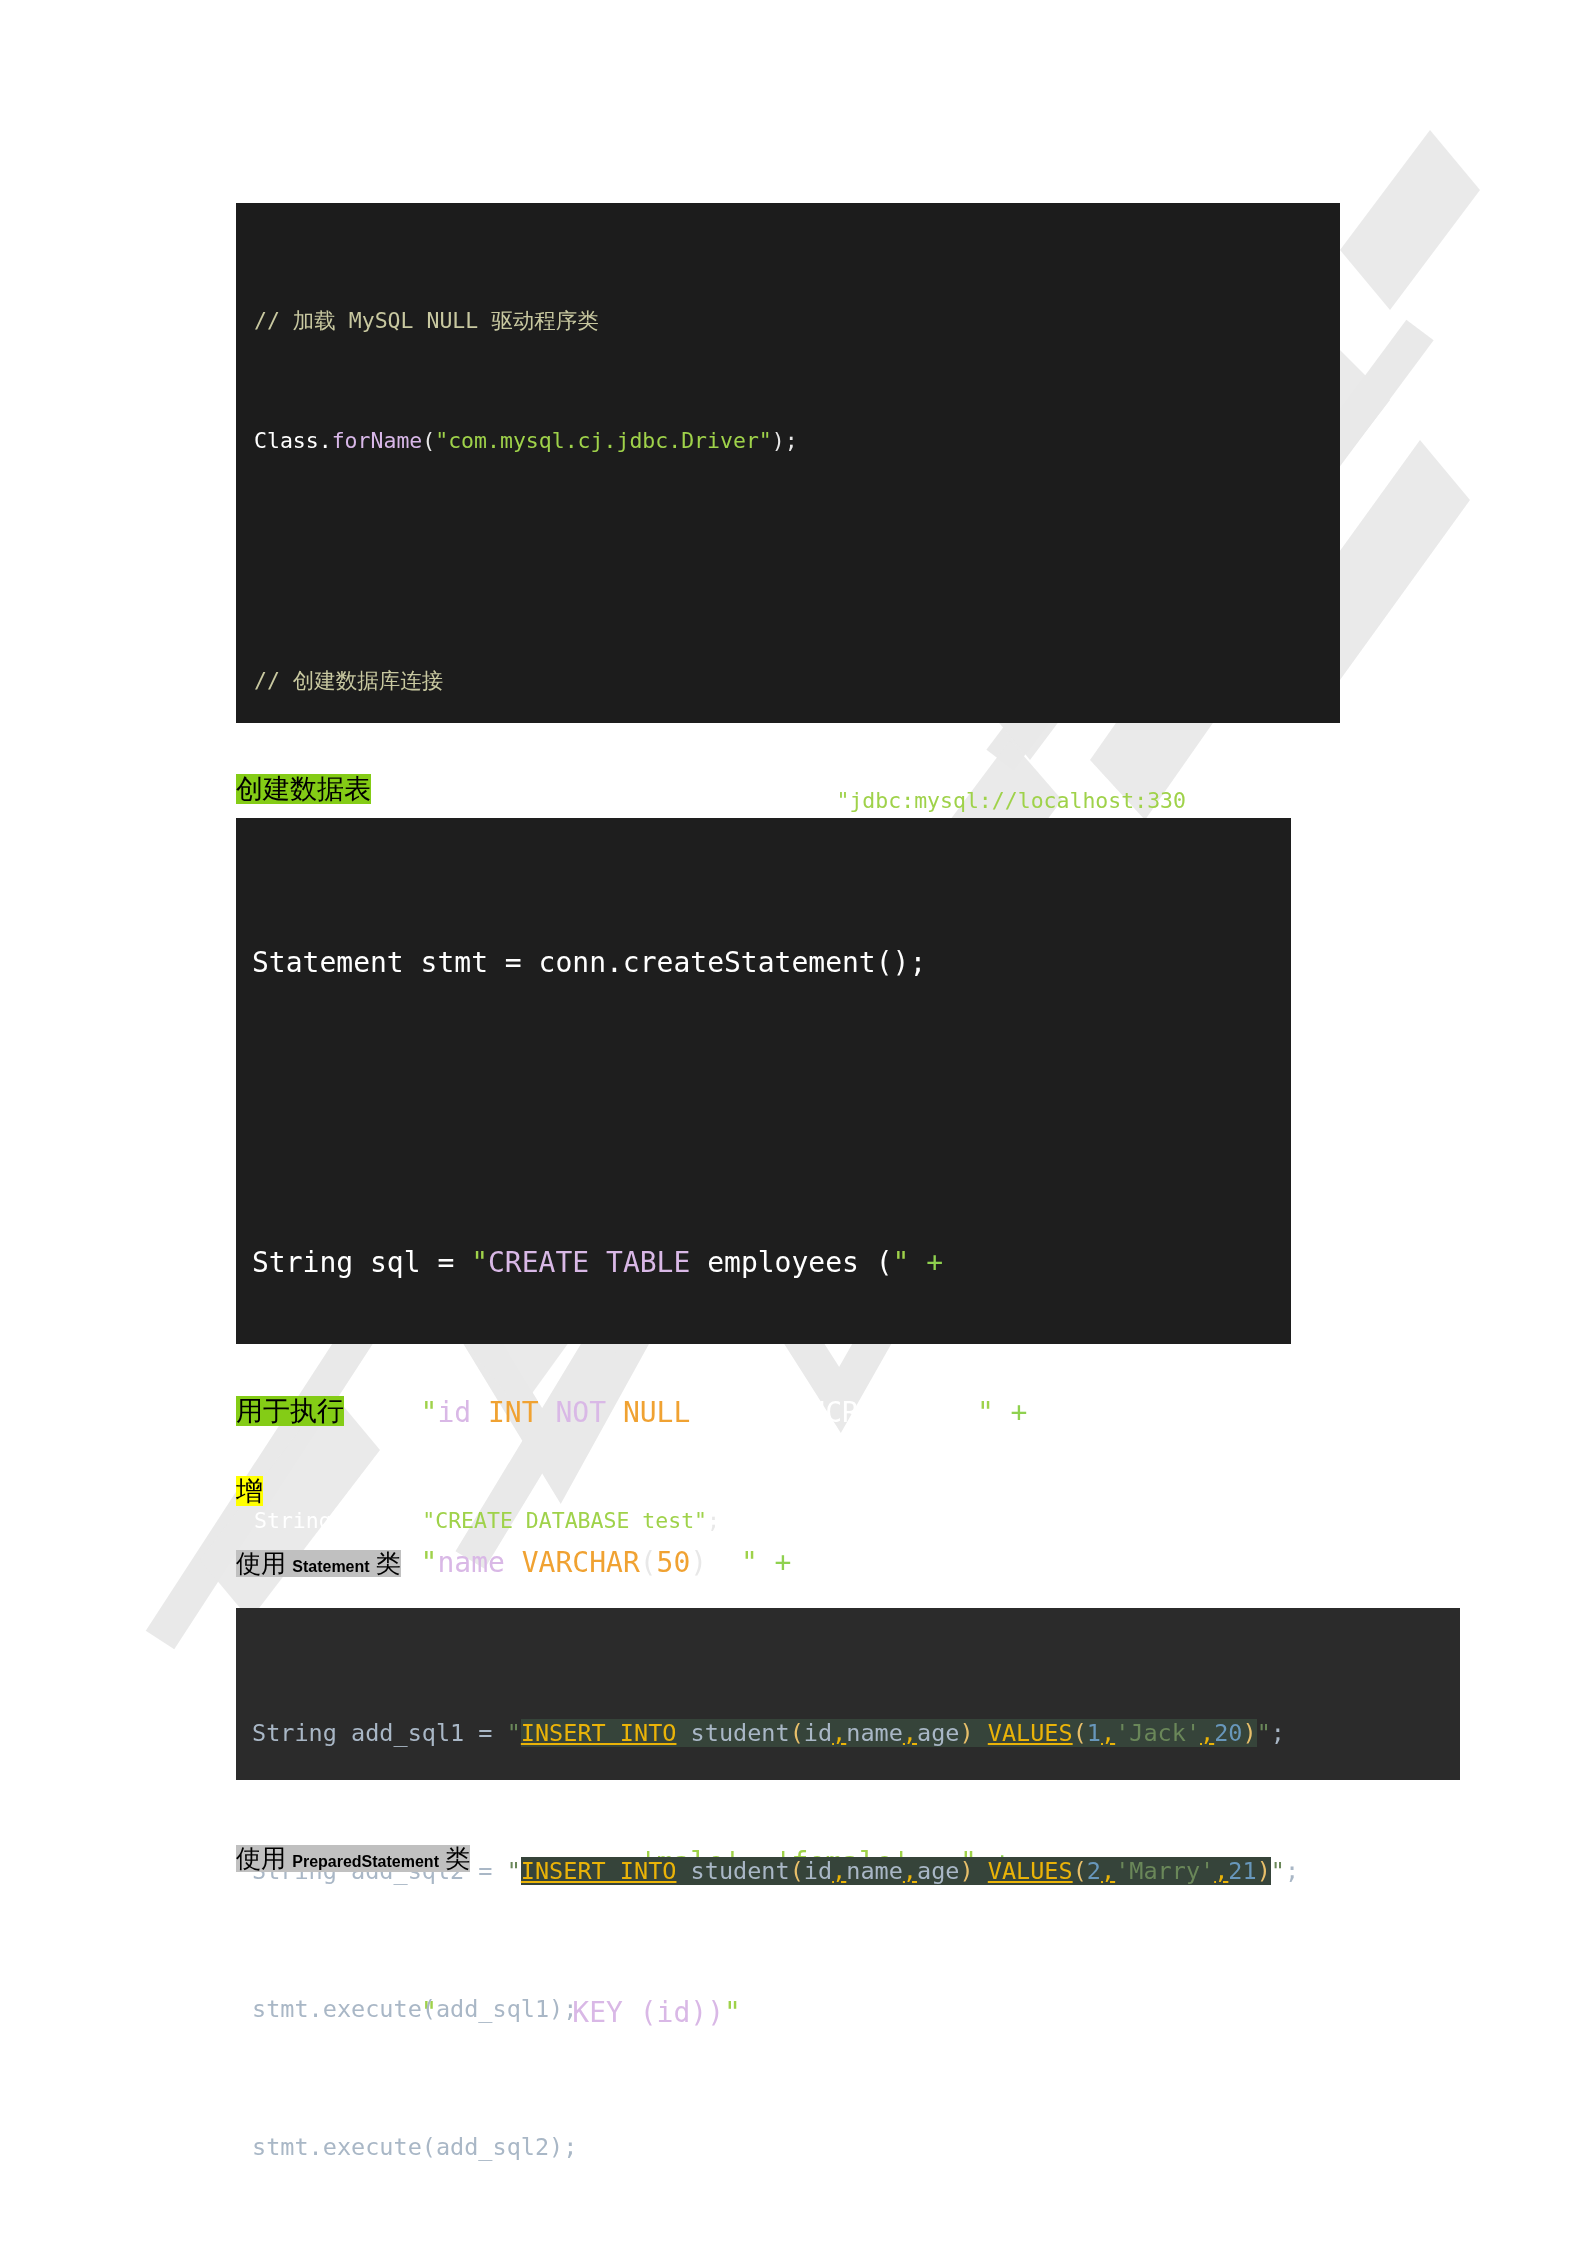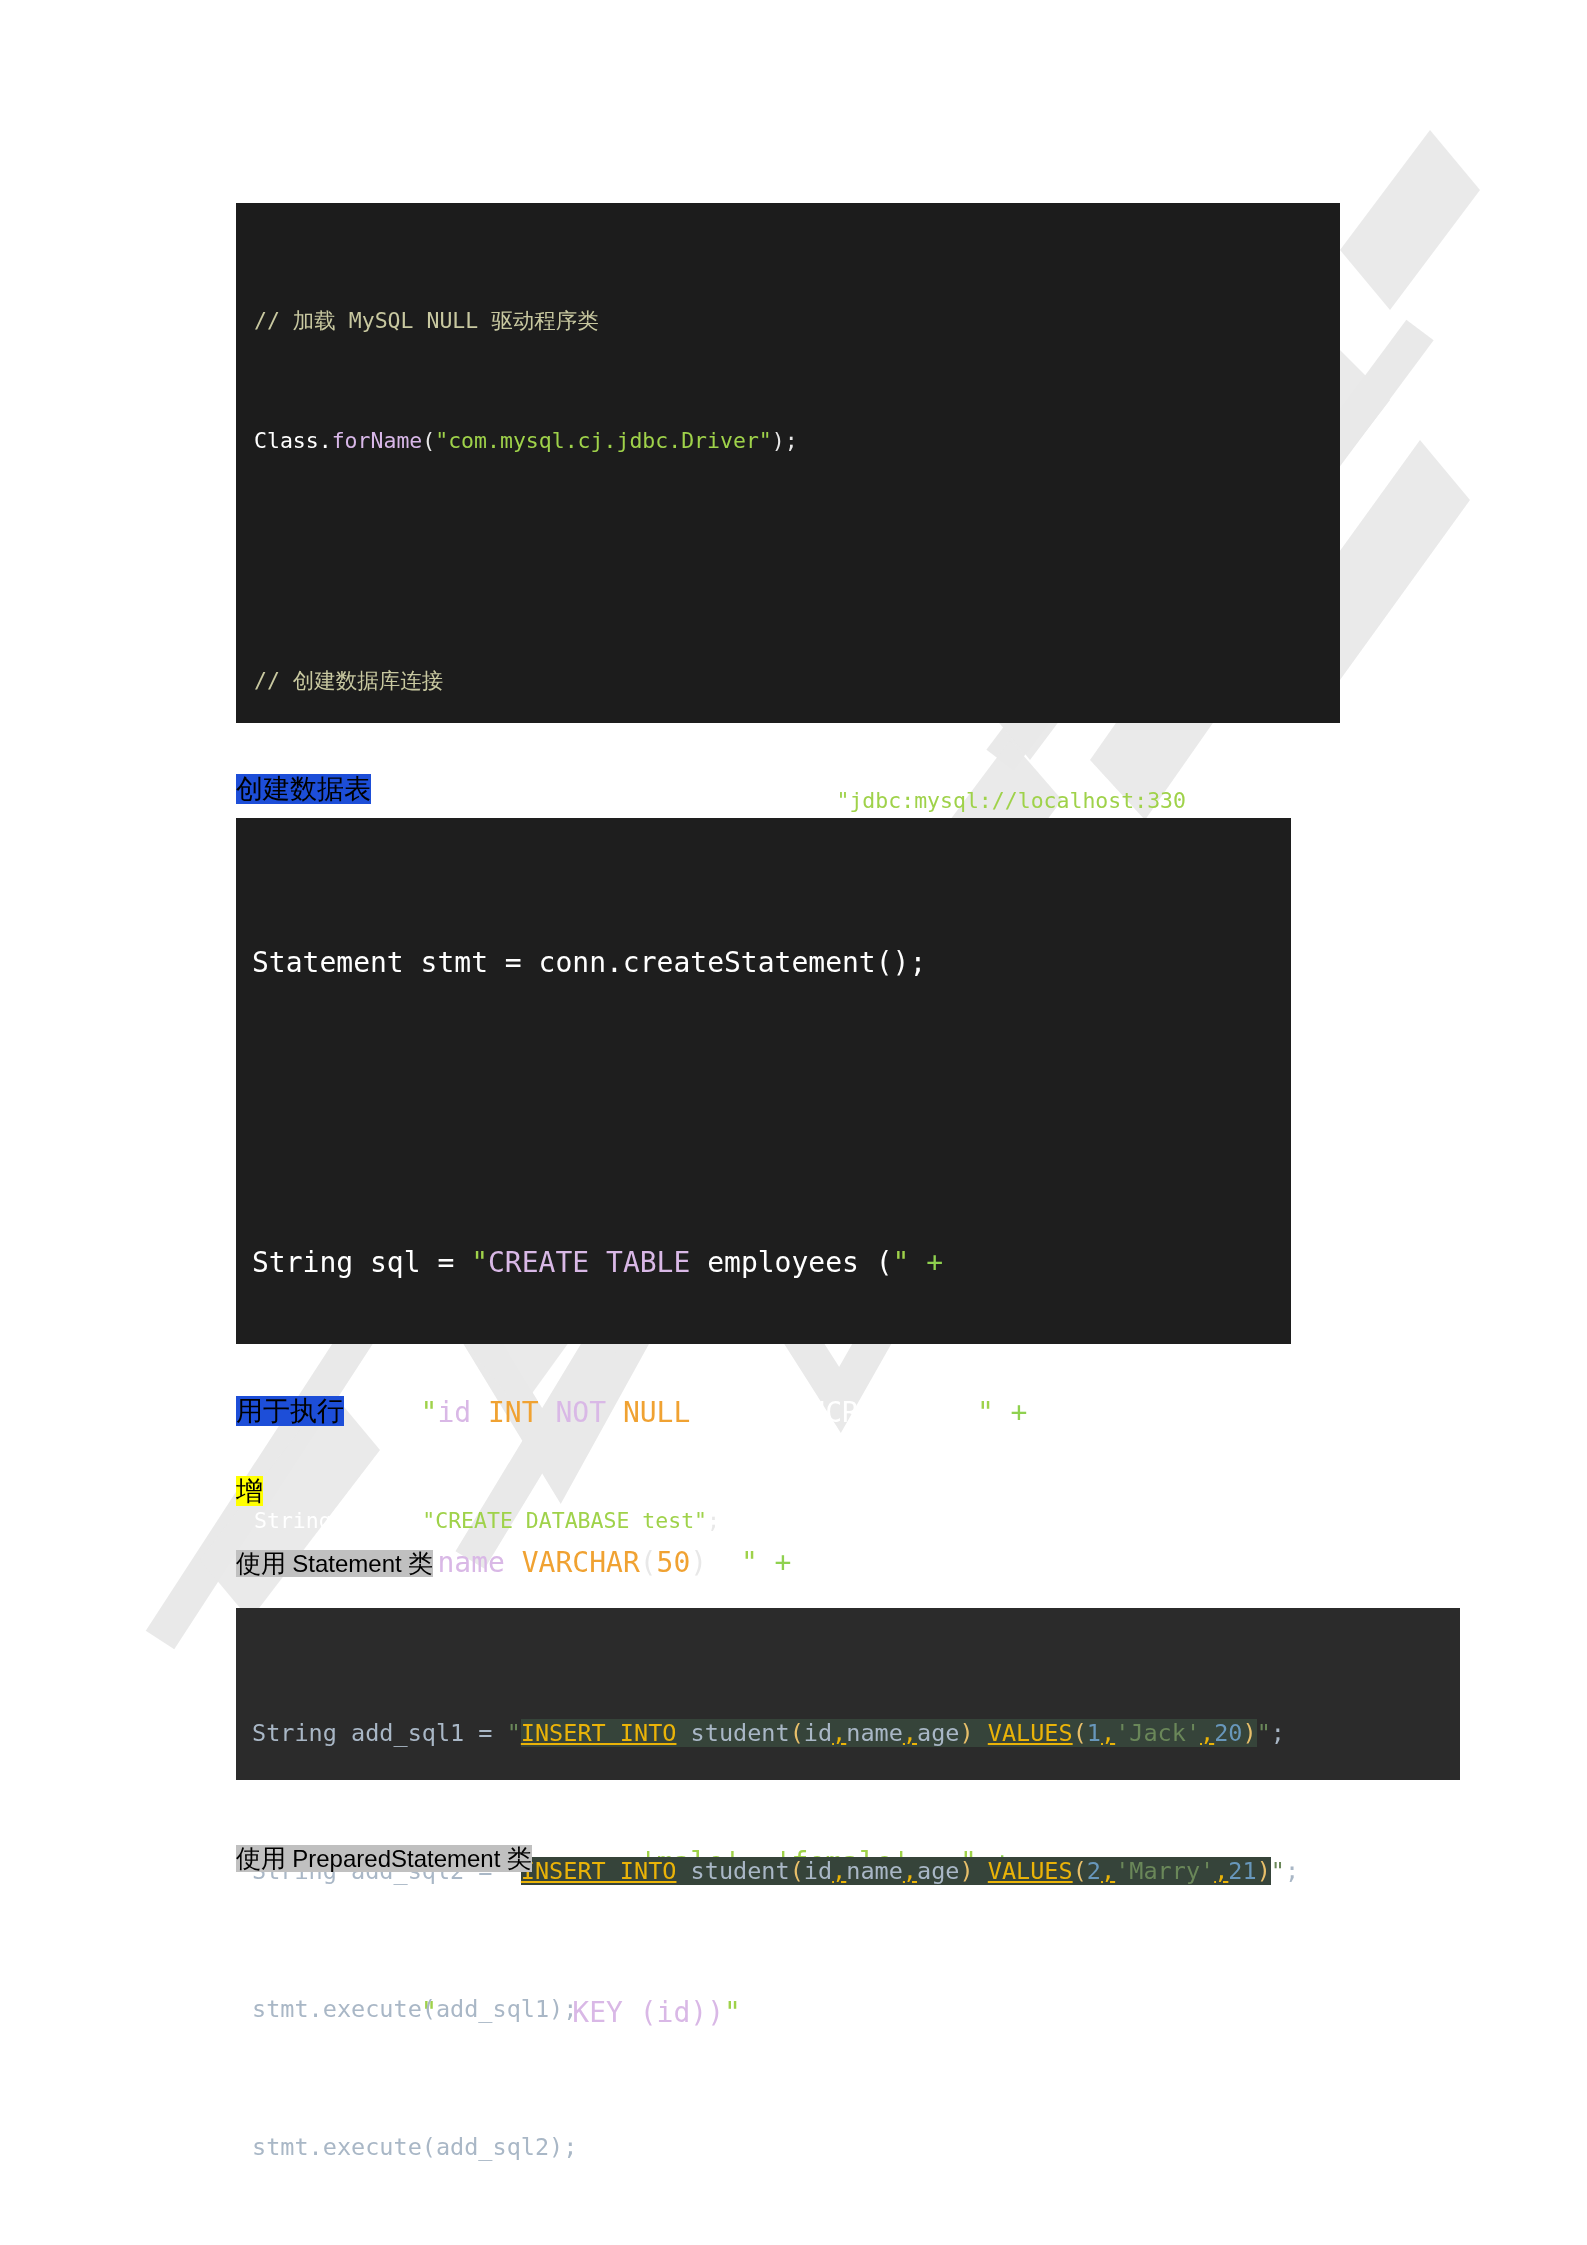--- a/index.html
+++ b/index.html
@@ -114,28 +114,28 @@
 
   
   .heading {
     position: absolute;
     font-family: "Liberation Serif", "DejaVu Serif", serif;
     font-size: 27px;
     line-height: 38px;
     color: #000;
     white-space: nowrap;
   }
-  .hl-cyan   { background: #1d4ed8; }
+  .hl-cyan   { background: #84cc16; }
   .hl-yellow { background: #ffff00; }
   .hl-gray   { background: #c0c0c0; }
 
   .heading .mono-b {
     font-family: "Liberation Sans", sans-serif;
-    font-weight: normal;
-    font-size: 24px;
+    font-weight: bold;
+    font-size: 16px;
   }
 
   #heading-create-table { left: 236px; top: 770px; }
   #heading-crud         { left: 236px; top: 1392px; }
   #heading-insert       { left: 236px; top: 1472px; }
   #heading-use-stmt     { left: 236px; top: 1545px; font-size: 25px; }
   #heading-use-prepared { left: 236px; top: 1840px; font-size: 25px; }
 </style>
 </head>
 <body>

